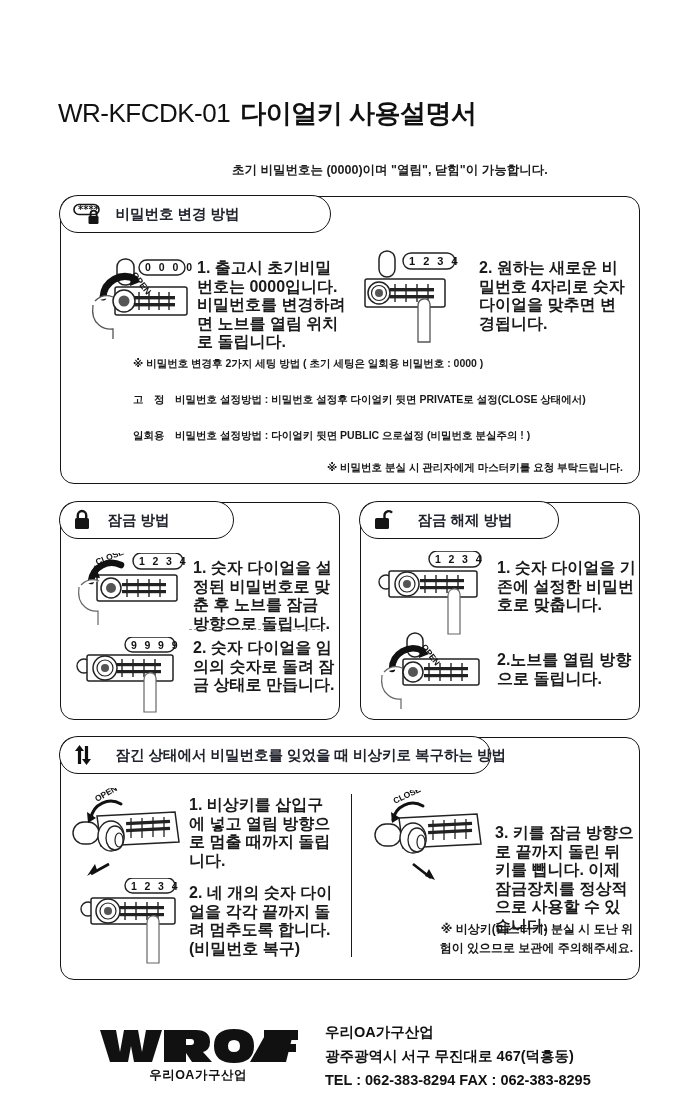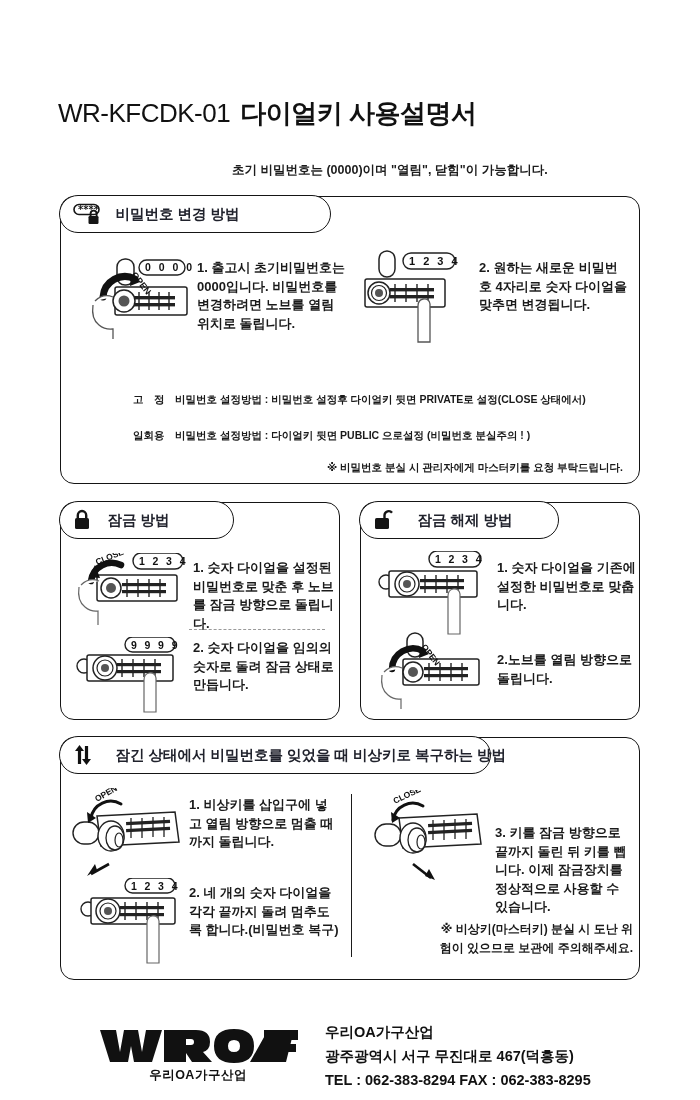--- a/index.html
+++ b/index.html
@@ -54,21 +54,21 @@
   
   #sec-change { left: 60px; top: 196px; width: 580px; height: 288px; }
   #sec-change .panel-head { width: 272px; }
   #sec-change .head-label { margin-left: 12px; }
 
   .s1-art-a { position: absolute; left: 26px;  top: 56px; }
   .s1-txt-a { position: absolute; left: 136px; top: 62px; width: 150px; }
   .s1-art-b { position: absolute; left: 300px; top: 52px; }
   .s1-txt-b { position: absolute; left: 418px; top: 62px; width: 150px; }
 
-  .steptext { font-size: 13px; font-weight: 700; line-height: 18.5px; color: #1a1a1a; }
+  .steptext { font-size: 16px; font-weight: 700; line-height: 18.5px; color: #1a1a1a; }
 
   .note-line {
     position: absolute; font-size: 10.5px; font-weight: 700;
     color: #1a1a1a; white-space: nowrap;
   }
   #n1 { left: 72px;  top: 160px; }
   #n2 { left: 72px;  top: 196px; }
   #n3 { left: 72px;  top: 232px; }
   #n4 { right: 16px; top: 264px; }
 
@@ -191,20 +191,21 @@
         <circle cx="18" cy="44" r="11" fill="#fff" stroke="#222" stroke-width="1.5"></circle>
         <circle cx="18" cy="44" r="7.5" fill="none" stroke="#222" stroke-width="1.2"></circle>
         <circle cx="18" cy="44" r="4" fill="#555"></circle>
         <path d="M62 50 q6 -1 7 5 l0 38 l-12 0 l0 -36 q0 -6 5 -7 z" fill="#fff" stroke="#555" stroke-width="1.3"></path>
         <rect x="42" y="4" width="52" height="16" rx="8" fill="#fff" stroke="#222" stroke-width="1.4"></rect>
         <text x="48" y="16" font-family="Liberation Sans, sans-serif" font-size="11" font-weight="bold" letter-spacing="2.5" fill="#111">1 2 3 4</text>
       </svg>
     </div>
     <div class="s1-txt-b steptext">2. 원하는 새로운 비밀번호 4자리로 숫자 다이얼을 맞추면 변경됩니다.</div>
 
+    <div class="note-line" id="n1">※ 비밀번호 변경후 2가지 세팅 방법 ( 초기 세팅은 일회용 비밀번호 : 0000 )</div>
     <div class="note-line" id="n3">일회용　비밀번호 설정방법 : 다이얼키 뒷면 PUBLIC 으로설정 (비밀번호 분실주의 ! )</div>
     <div class="note-line" id="n2">고　정　비밀번호 설정방법 : 비밀번호 설정후 다이얼키 뒷면 PRIVATE로 설정(CLOSE 상태에서)</div>
     <div class="note-line" id="n4">※ 비밀번호 분실 시 관리자에게 마스터키를 요청 부탁드립니다.</div>
   </div>
 
   <div class="panel" id="sec-lock">
     <div class="panel-head">
       <span class="ico">
         <svg width="18" height="22" viewBox="0 0 18 22">
           <rect x="2" y="9" width="14" height="11" rx="1.6" fill="#151515"></rect>

